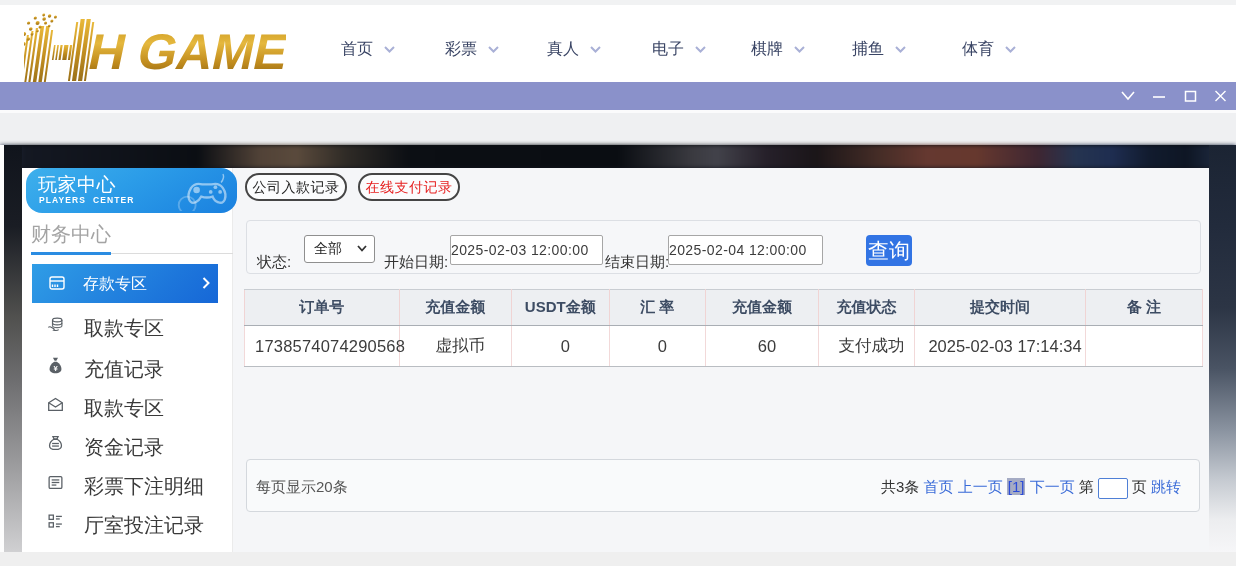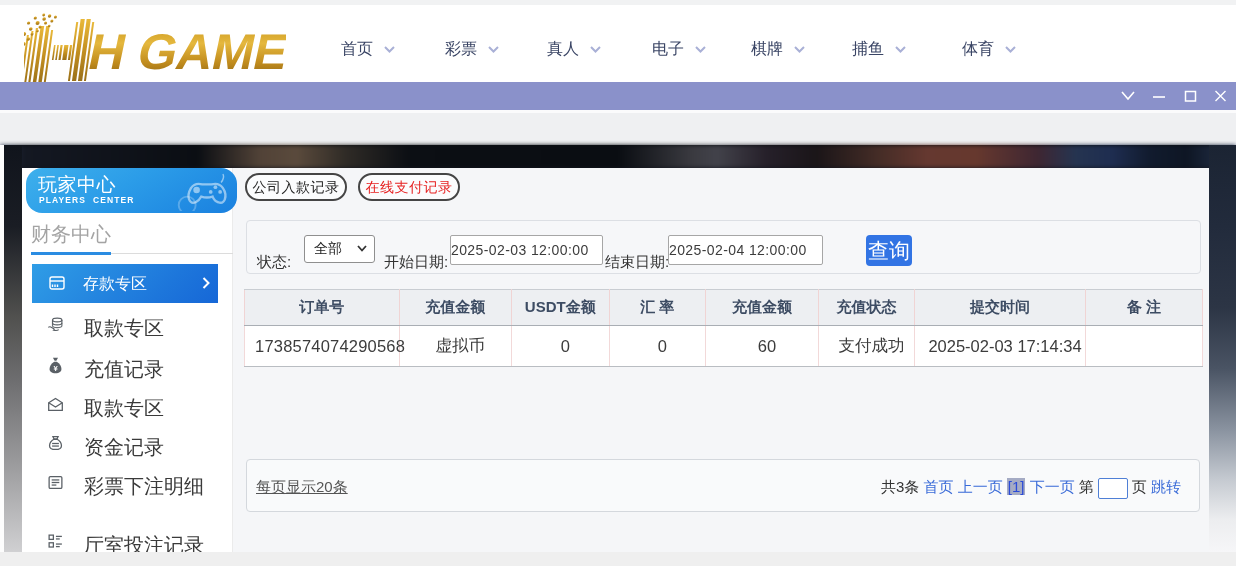--- a/index.html
+++ b/index.html
@@ -71,21 +71,21 @@
   background:#fff; }
 #tbl th { height:36px; background:#edeff2; font-size:15px; font-weight:bold; color:#3d4c63;
   border-left:1px solid #f0d4d4; border-right:1px solid #f0d4d4;
   border-top:1px solid #c9cdd2; border-bottom:1px solid #a9aeb4; }
 #tbl td { height:41px; font-size:16.5px; color:#3c3c3c; text-align:center;
   border:1px solid #f2d9d9; }
 #tbl tr.last td { border-bottom:1px solid #b9bdc2;padding-left:10px; }
 #tbl td.ord { text-align:left; padding-left:3px; letter-spacing:0.2px; }
 
 #pager { left:12px; top:291px; width:954px; height:53px; background:#f9fafb; border:1px solid #d4d8dd; border-radius:4px; }
-#pager .pleft { position:absolute; left:9px; top:18px; font-size:15px; color:#555;text-decoration:underline; }
+#pager .pleft { position:absolute; left:9px; top:18px; font-size:15px; color:#555; }
 #pager .pright { position:absolute; right:18px; top:18px; font-size:15px; color:#333; white-space:nowrap; }
 #pager .pright a { color:#3a6bd8; text-decoration:none; }
 #pager .cur { background:#a5abc4; color:#2b4bd8; padding:0 1px; }
 #pager .pgin { display:inline-block; width:30px; height:21px; border:1px solid #4f7fd6; border-radius:2px;
   background:#fff; vertical-align:-7px; margin:0 4px; }
 </style>
 </head>
 <body>
 <div class="abs" id="topstrip"></div>
 <div class="abs" id="header">
@@ -261,21 +261,21 @@
       </div>
       <div class="menuitem" style="top:295px">
         <svg class="mi" viewBox="0 0 20 20" fill="none" stroke="#5a6066" stroke-width="1.5">
           <rect x="2.5" y="3" width="15" height="14" rx="1.5"></rect>
           <line x1="5.5" y1="7" x2="14.5" y2="7"></line>
             <line x1="5.5" y1="10" x2="14.5" y2="10"></line>
             <line x1="5.5" y1="13" x2="11" y2="13"></line>
         </svg>
         <span class="mt">彩票下注明细</span>
       </div>
-      <div class="menuitem" style="top:354px">
+      <div class="menuitem" style="top:334px">
         <svg class="mi" viewBox="0 0 20 20" fill="none" stroke="#5a6066" stroke-width="1.5">
           <rect x="2.5" y="2.5" width="5" height="5"></rect>
             <rect x="2.5" y="11.5" width="5" height="5"></rect>
           <line x1="10.5" y1="4" x2="17.5" y2="4"></line>
             <line x1="10.5" y1="7" x2="15" y2="7"></line>
           <line x1="10.5" y1="13" x2="17.5" y2="13"></line>
             <line x1="10.5" y1="16" x2="15" y2="16"></line>
         </svg>
         <span class="mt">厅室投注记录</span>
       </div>

